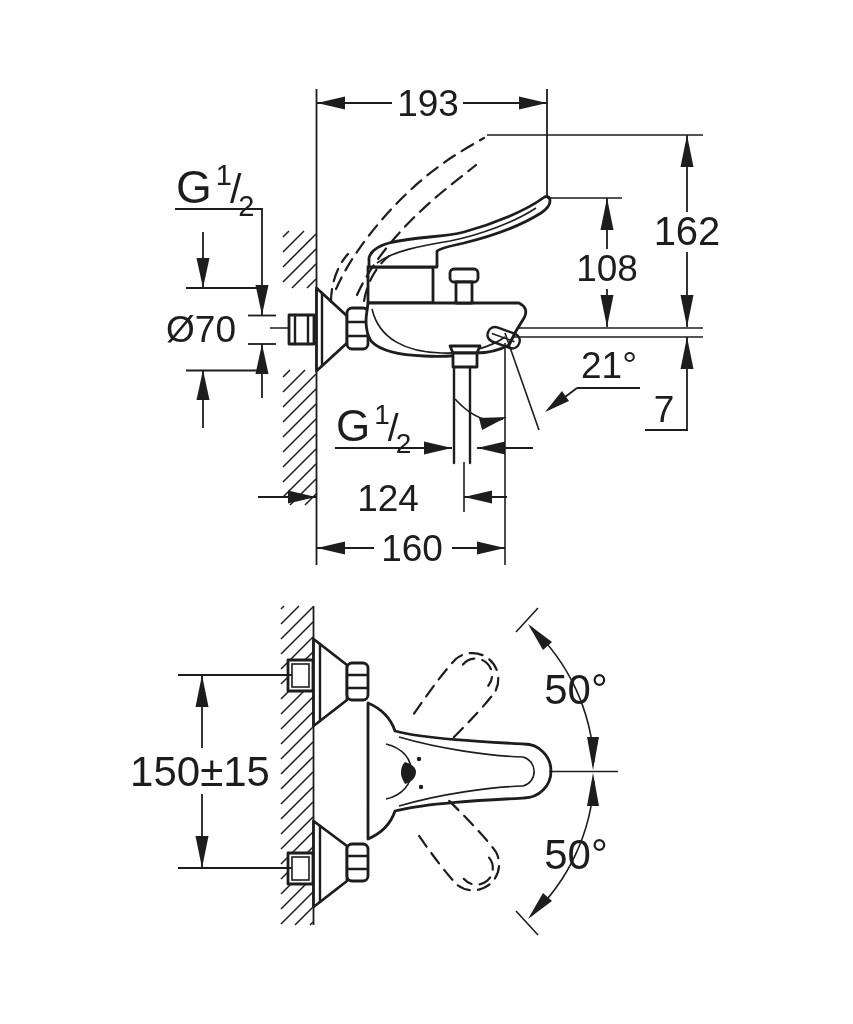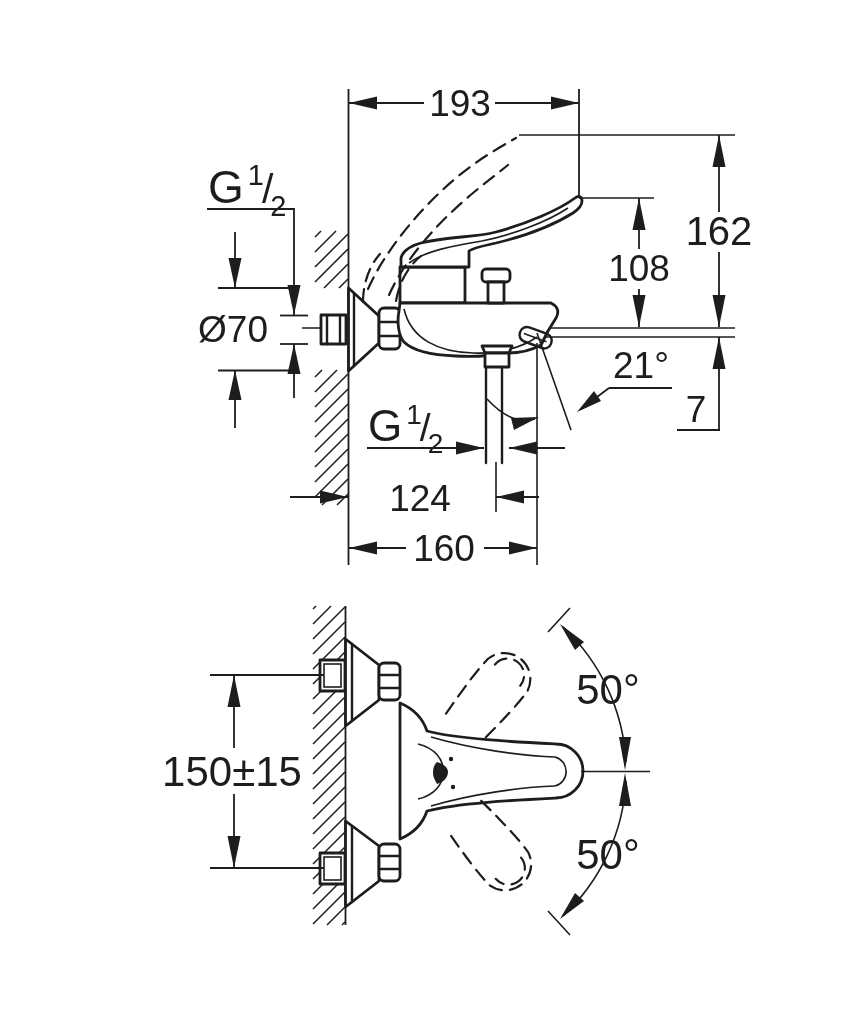--- a/index.html
+++ b/index.html
@@ -1,17 +1,17 @@
 <!DOCTYPE html>
 <html><head>
 <meta charset="utf-8">
 <style>
   html,body{margin:0;padding:0;background:#fff;}
   #stage{position:relative;width:756px;height:1024px;background:#fff;overflow:hidden;
-         font-family:"Liberation Sans", sans-serif;margin-left:32px;}
+         font-family:"Liberation Sans", sans-serif;}
   svg{position:absolute;top:0;left:0;}
   svg text{fill:#1d1d1d;font-family:"Liberation Sans", sans-serif;}
   .part{fill:#ffffff;stroke:#1d1d1d;stroke-width:2.8;stroke-linejoin:round;}
   .partline{fill:none;stroke:#1d1d1d;stroke-width:2.4;stroke-linecap:round;}
   .thin{fill:none;stroke:#1d1d1d;stroke-width:1.6;}
   .dim{fill:none;stroke:#1d1d1d;stroke-width:1.8;}
   .hatch{fill:none;stroke:#1d1d1d;stroke-width:1.5;}
   .dash{fill:none;stroke:#1d1d1d;stroke-width:2.2;stroke-dasharray:13 8;stroke-linecap:round;}
   .ah{fill:#1d1d1d;stroke:none;}
   .lbl{font-size:37px;}

